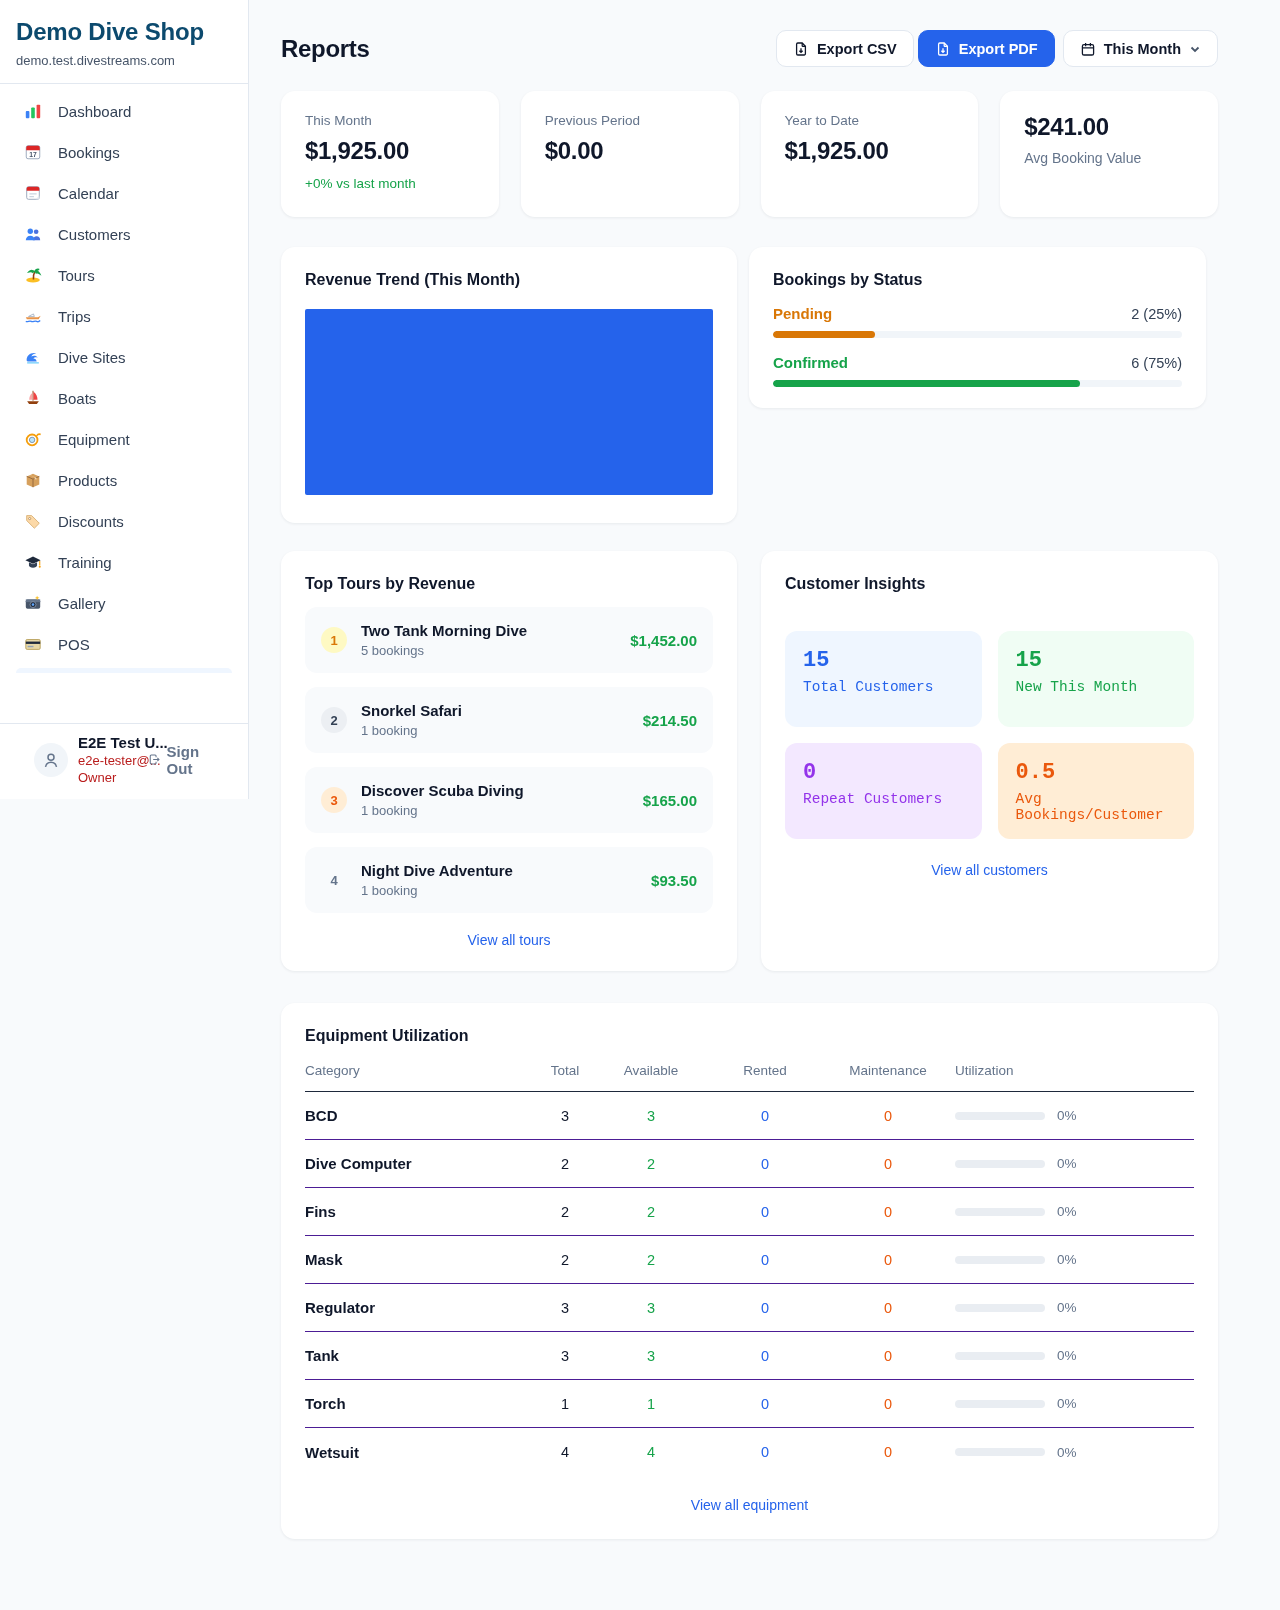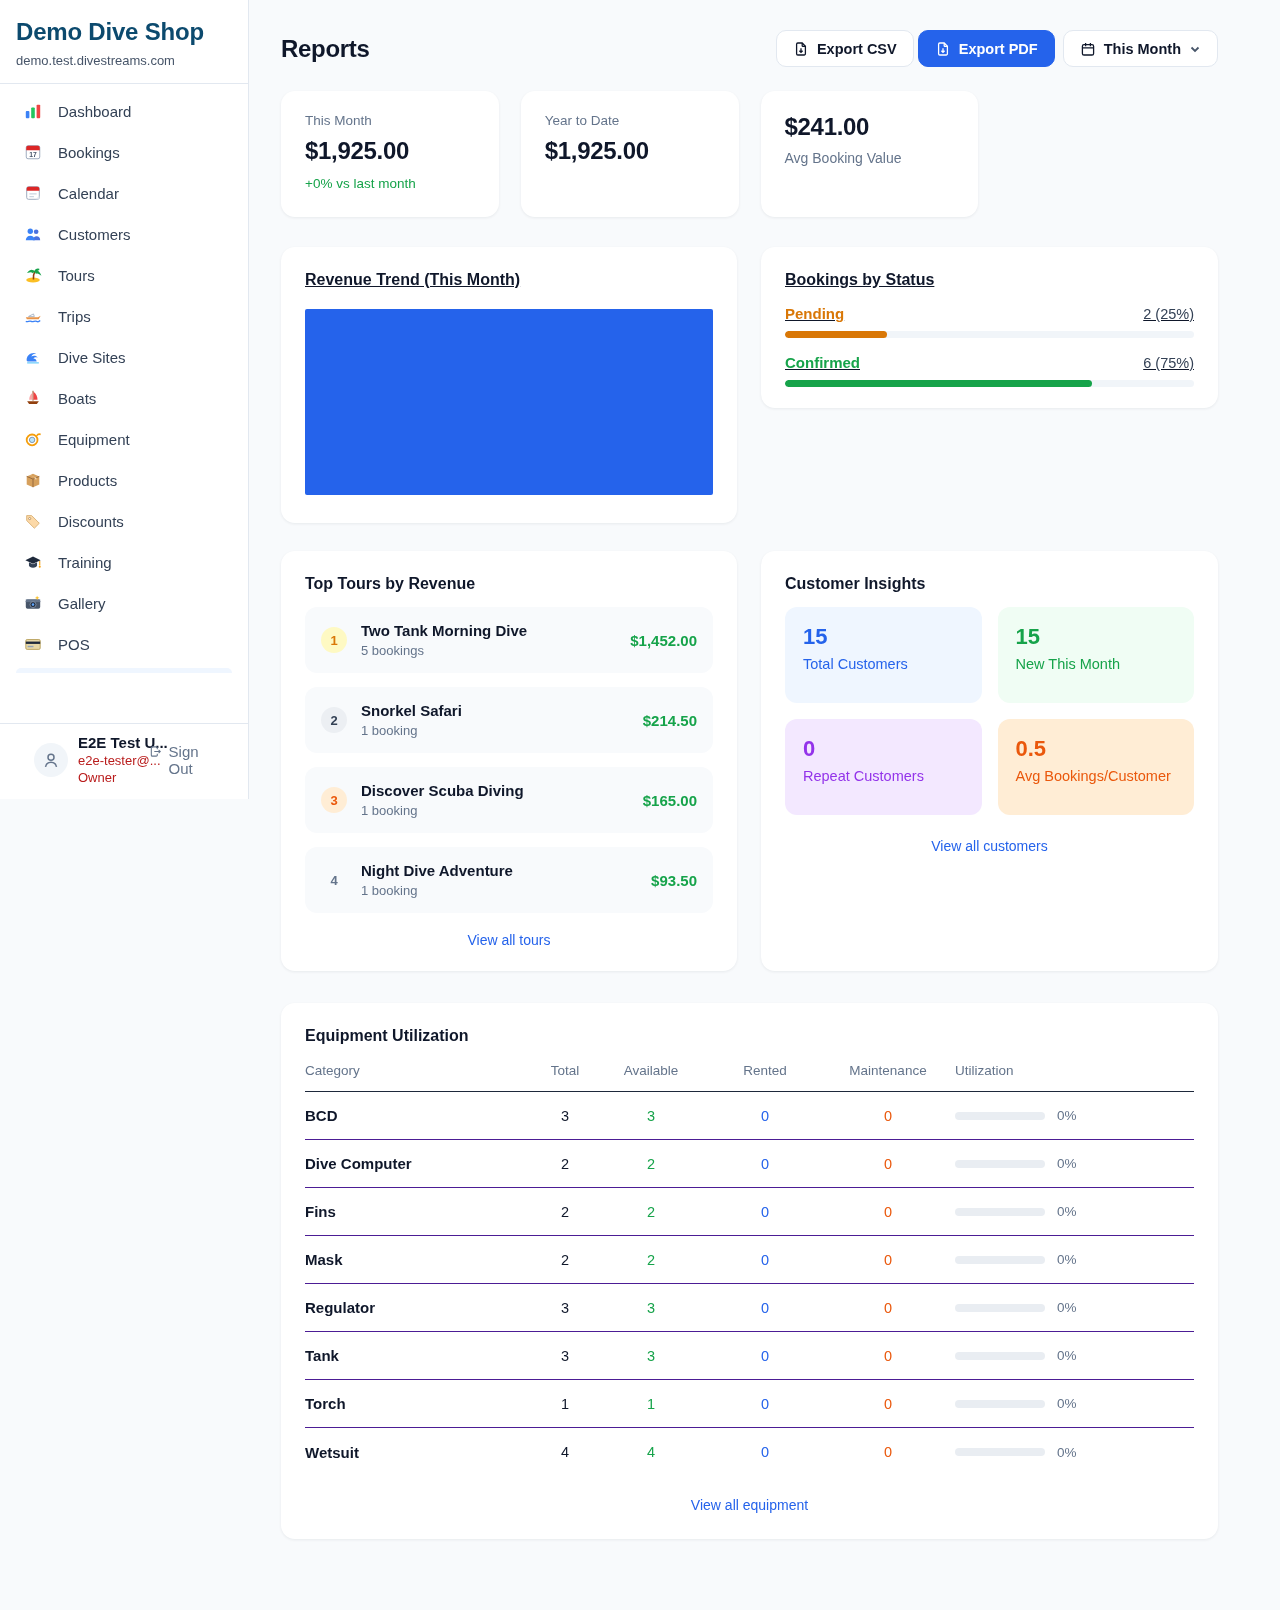--- a/index.html
+++ b/index.html
@@ -28,22 +28,22 @@
   .nav-partial { height:5px; margin:0 8px; background:#eff6ff; border-radius:10px 10px 0 0; }
   .side-foot {
     border-top:1px solid #e2e8f0; padding:10px 34px 14px;
     display:flex; align-items:center;
   }
   .avatar { width:34px; height:34px; border-radius:50%; background:#f1f5f9;
     display:flex; align-items:center; justify-content:center; flex:0 0 34px; }
   .uinfo { margin-left:10px; min-width:0; }
   .uname { font-size:15px; font-weight:bold; white-space:nowrap; }
   .uemail,.urole { font-size:13px; color:#b91c1c; margin-top:2px; white-space:nowrap; }
-  .signout { margin-left:auto; display:flex; align-items:flex-start; gap:6px;
-    color:#64748b; font-size:15px; cursor:pointer; }
+  .signout { margin-left:auto; display:flex; align-items:center; gap:6px;
+    color:#64748b; font-size:15px; cursor:pointer;font-weight:bold; }
   
   .main { position:absolute; left:281px; top:0; width:937px; }
   .page-head { margin-top:30px; display:flex; align-items:center; }
   .page-title { font-size:24px; font-weight:bold; letter-spacing:-.3px; }
   .head-actions { margin-left:auto; display:flex; align-items:center; gap:4px; }
   .btn {
     height:37px; padding:0 16px; border-radius:10px;
     display:inline-flex; align-items:center; gap:8px;
     font-size:14.5px; font-weight:bold; cursor:pointer; background:#fff;
     border:1px solid #e2e8f0; color:#0f172a;
@@ -53,21 +53,21 @@
   .dropdown { margin-left:4px; }
   
   .card { background:#fff; border-radius:14px; box-shadow:0 1px 3px rgba(15,23,42,.07); }
   .stats { margin-top:24px; display:grid; grid-template-columns:repeat(4,1fr); gap:22px; }
   .stat-card { height:126px; padding:22px 24px; }
   .stat-label { font-size:13.5px; color:#64748b; }
   .stat-value { font-size:24px; font-weight:bold; margin-top:9px; letter-spacing:-.3px; }
   .stat-delta { font-size:13.5px; color:#16a34a; margin-top:11px; }
   .stat-card.flip .stat-value { margin-top:0; }
   .stat-card.flip .stat-label { font-size:14px; margin-top:9px; }
-  .row2 { margin-top:30px; display:grid; grid-template-columns:456px 457px; gap:24px; align-items:start;text-decoration:underline; }
+  .row2 { margin-top:30px; display:grid; grid-template-columns:456px 457px; gap:12px; align-items:start; }
   .row3 { margin-top:28px; display:grid; grid-template-columns:456px 457px; gap:24px; align-items:start; }
   .card-pad { padding:24px; }
   .sec-title { font-size:16px; font-weight:bold; }
   
   .chart-area { margin-top:20px; height:186px; background:#2563eb; border-radius:2px; }
   .revenue-card { height:276px; }
   
   .status-card { height:161px; }
   .status-group { margin-top:16px; }
   .status-top { display:flex; align-items:baseline; }
@@ -91,21 +91,21 @@
     font-size:13px; font-weight:bold; color:#64748b; }
   .rank.r1 { background:#fef9c3; color:#d97706; }
   .rank.r2 { background:#eceff3; color:#334155; }
   .rank.r3 { background:#ffedd5; color:#ea580c; }
   .tour-name { font-size:15px; font-weight:bold; }
   .tour-sub { font-size:13px; color:#64748b; margin-top:4px; }
   .tour-amt { margin-left:auto; font-size:15px; font-weight:bold; color:#16a34a; }
   .view-link { display:block; margin-top:19px; text-align:center;
     color:#2563eb; font-size:14px; cursor:pointer; text-decoration:none; }
   
-  .tiles { margin-top:14px; display:grid; grid-template-columns:1fr 1fr; gap:16px; }
+  .tiles { margin-top:38px; display:grid; grid-template-columns:1fr 1fr; gap:16px;font-family:Liberation Mono, monospace; }
   .tile { border-radius:12px; padding:17px 18px; height:96px; }
   .tile-value { font-size:22px; font-weight:bold; }
   .tile-label { font-size:14.5px; margin-top:6px; }
   .tile.blue { background:#eff6ff; color:#2563eb; }
   .tile.green { background:#f0fdf4; color:#16a34a; }
   .tile.purple { background:#f3e8ff; color:#9333ea; }
   .tile.orange { background:#ffedd5; color:#ea580c; }
   
   .equip-card { margin-top:32px; height:536px; }
   .tgrid { display:grid; grid-template-columns:232px 56px 116px 112px 134px 1fr; align-items:center; }
@@ -348,20 +348,24 @@
     </div>
   </div>
 
   <div class="stats">
     <div class="card stat-card">
       <div class="stat-label">This Month</div>
       <div class="stat-value">$1,925.00</div>
       <div class="stat-delta">+0% vs last month</div>
     </div>
     <div class="card stat-card">
+      <div class="stat-label">Previous Period</div>
+      <div class="stat-value">$0.00</div>
+    </div>
+    <div class="card stat-card">
       <div class="stat-label">Year to Date</div>
       <div class="stat-value">$1,925.00</div>
     </div>
     <div class="card stat-card flip">
       <div class="stat-value">$241.00</div>
       <div class="stat-label">Avg Booking Value</div>
     </div>
   </div>
 
   <div class="row2">

